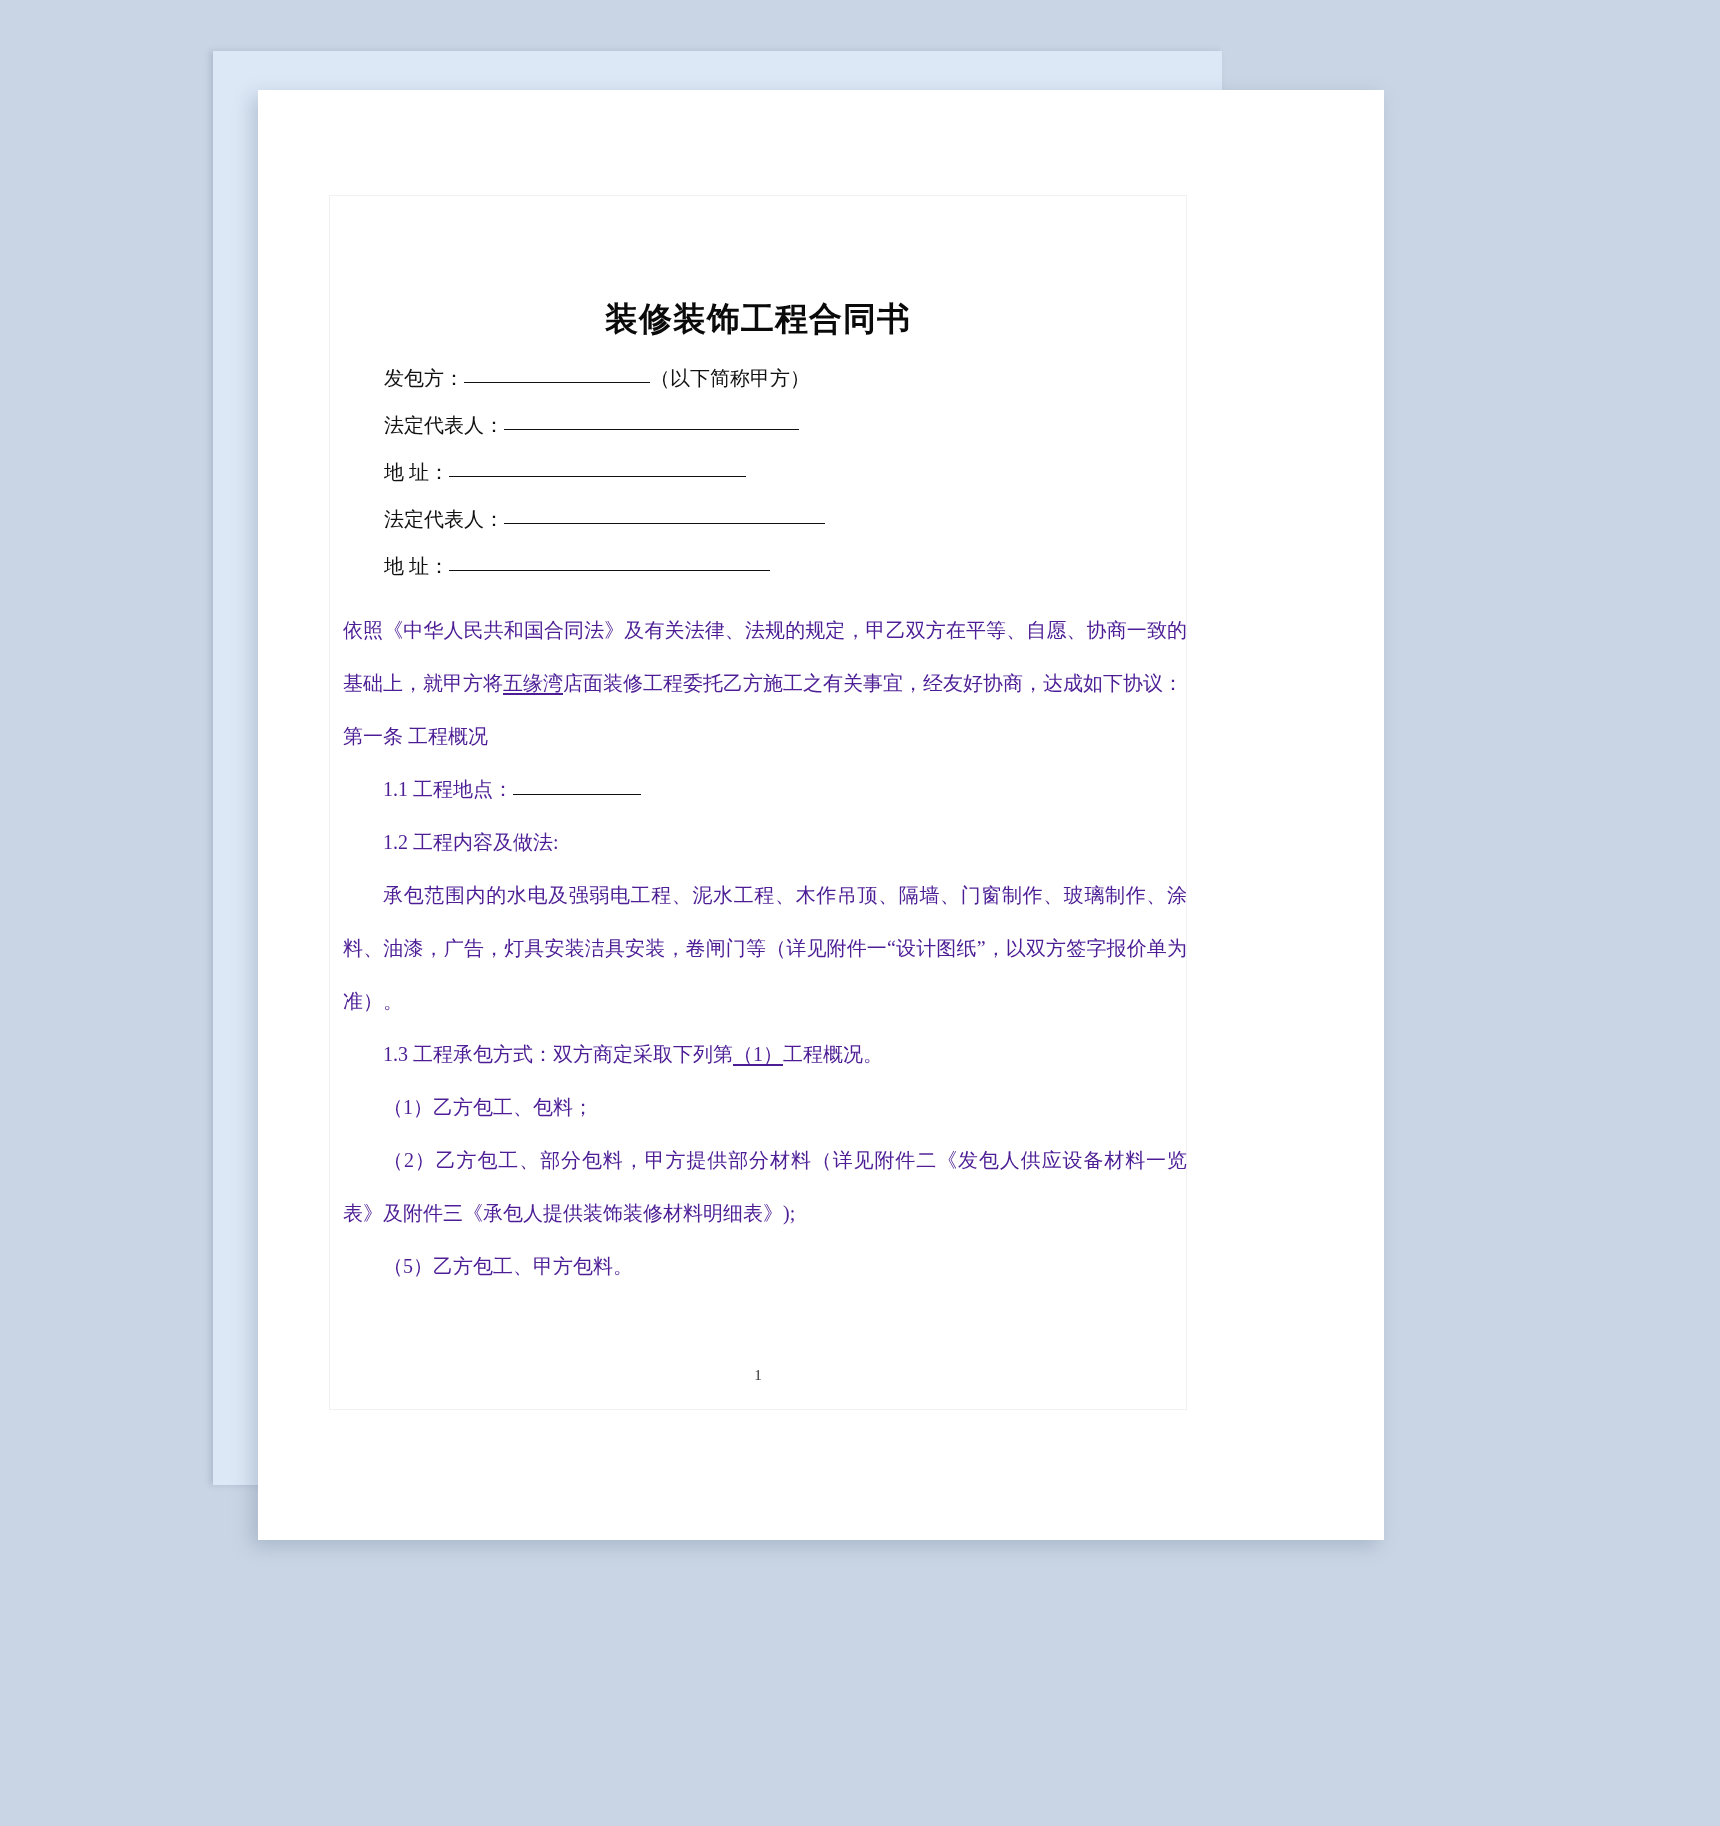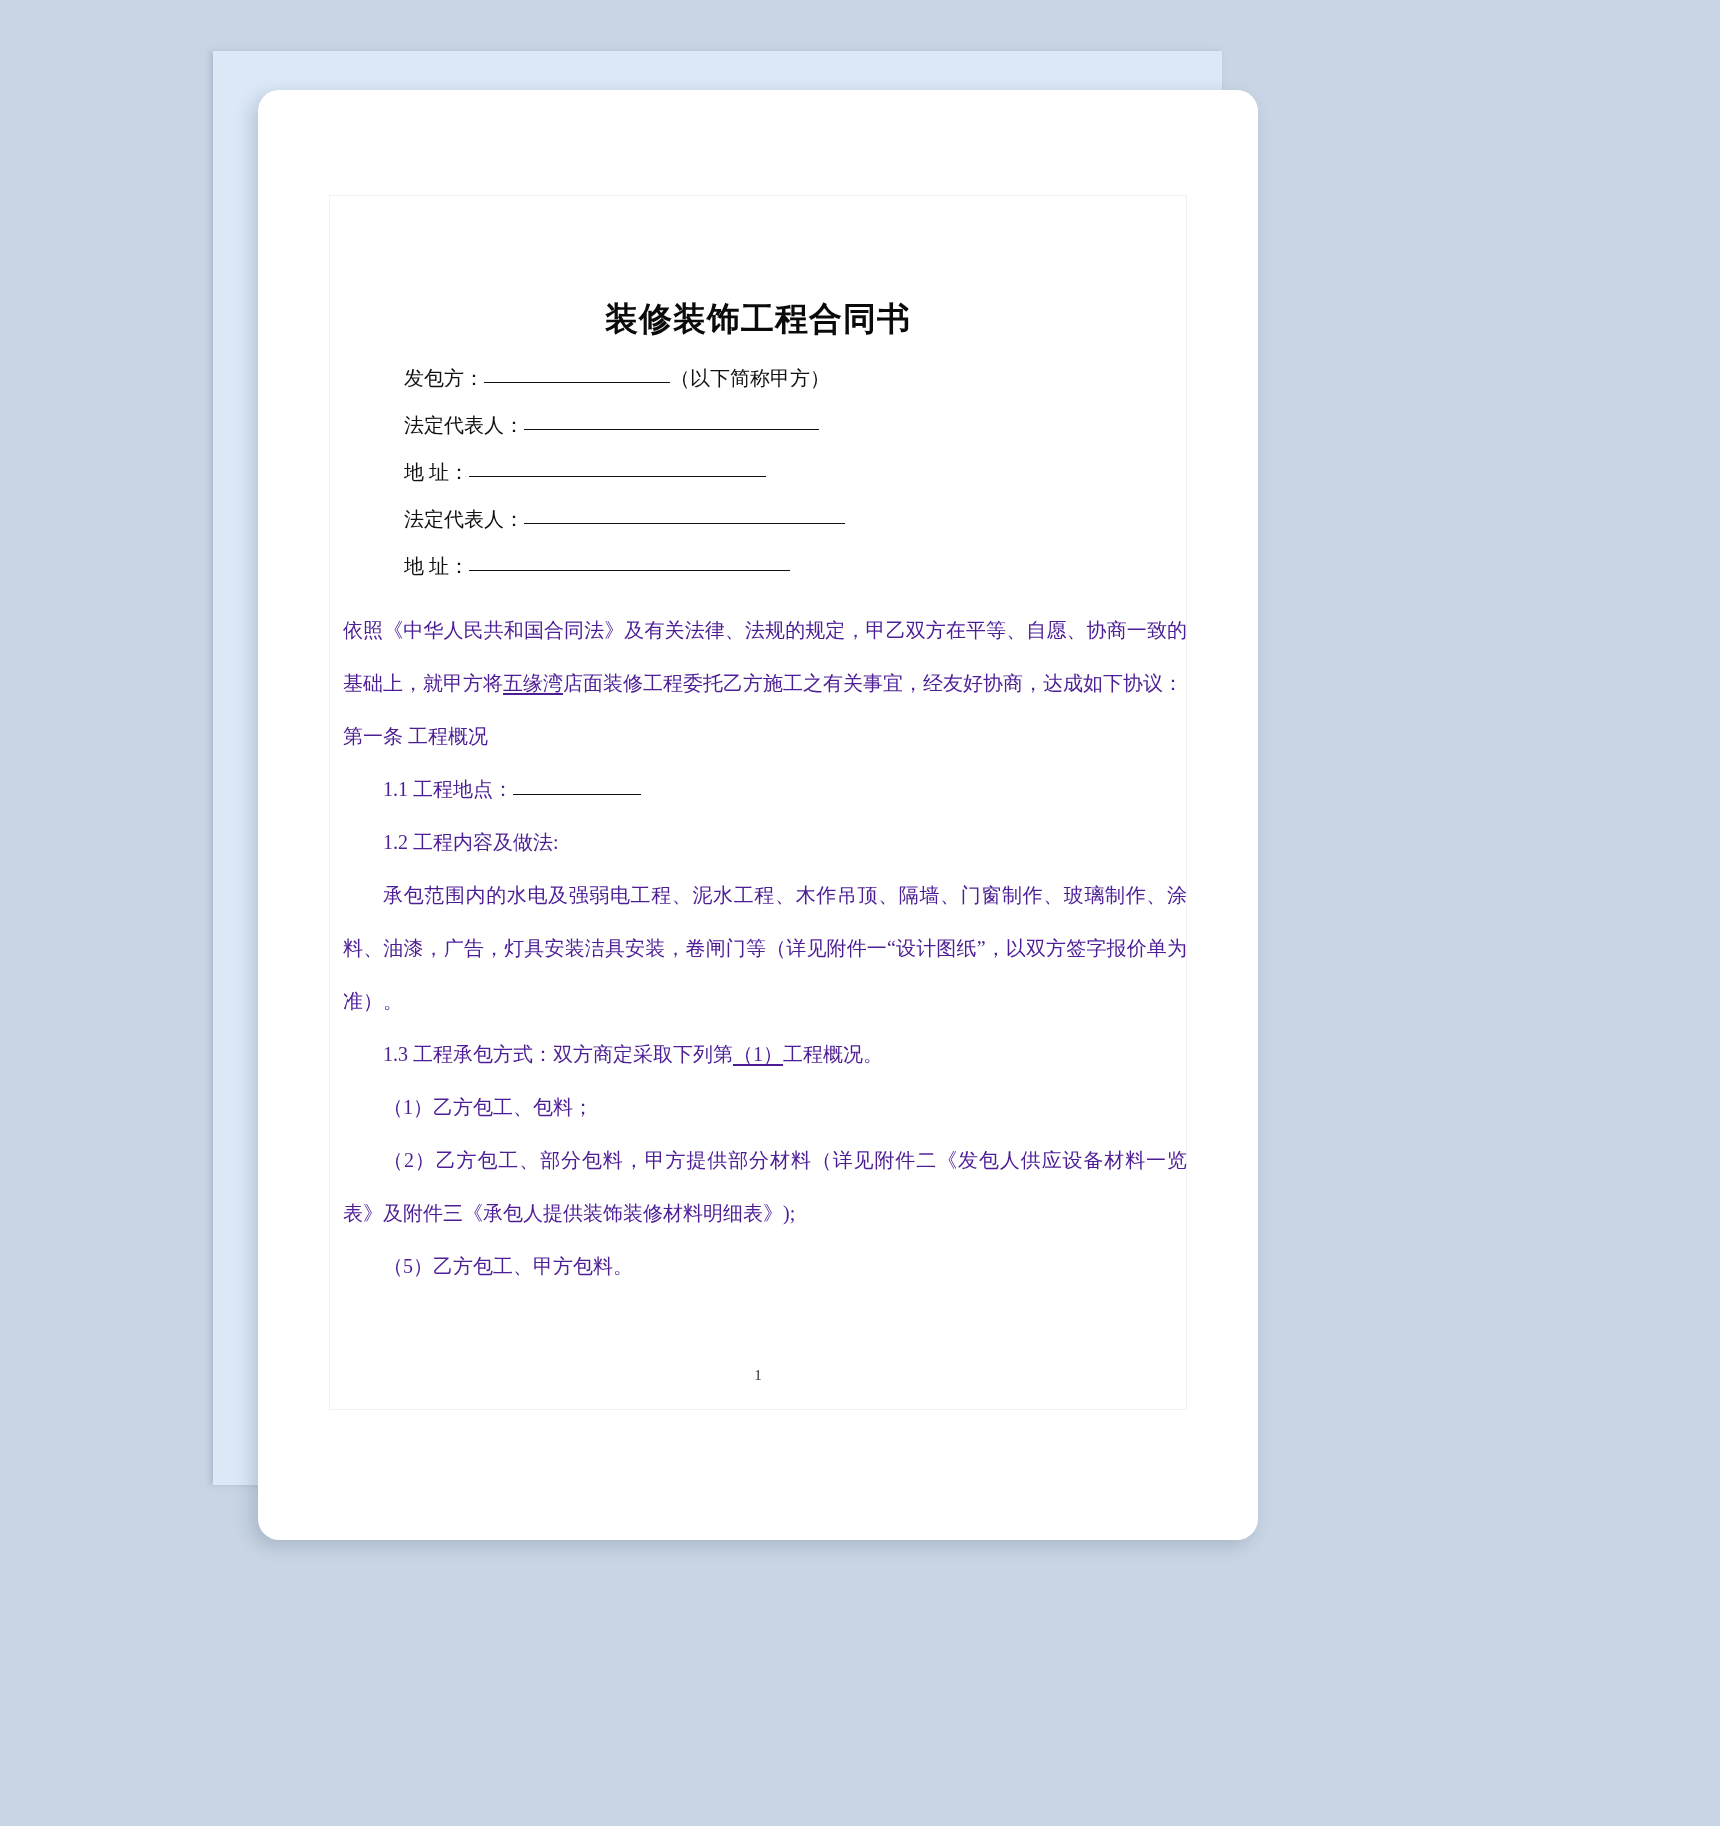--- a/index.html
+++ b/index.html
@@ -30,25 +30,24 @@
     width: 1009px;
     height: 1434px;
     background: #dce8f6;
     box-shadow: -3px 0 6px rgba(110,130,160,0.30);
   }
 
   .page {
     position: absolute;
     left: 258px;
     top: 90px;
-    width: 1000px;
+    width: 1126px;
     height: 1450px;
     background: #ffffff;
     box-shadow: -6px 6px 18px rgba(100,120,150,0.33);
-    border-radius: 21px;
   }
 
   
   .content-frame {
     position: absolute;
     left: 71px;
     top: 105px;
     width: 858px;
     height: 1215px;
     border: 1px solid #f1f1f1;
@@ -73,21 +72,21 @@
     font-size: 33px;
     font-weight: 700;
     letter-spacing: 1px;
     margin: 106px 0 0 0;
     line-height: 1.1;
     color: #0a0a0a;
   }
 
   .party-block {
     margin-top: 18px;
-    padding-left: 75px;
+    padding-left: 55px;
   }
 
   .party-line {
     font-size: 20px;
     line-height: 47px;
     white-space: nowrap;
     color: #111;
   }
 
   .blank {

